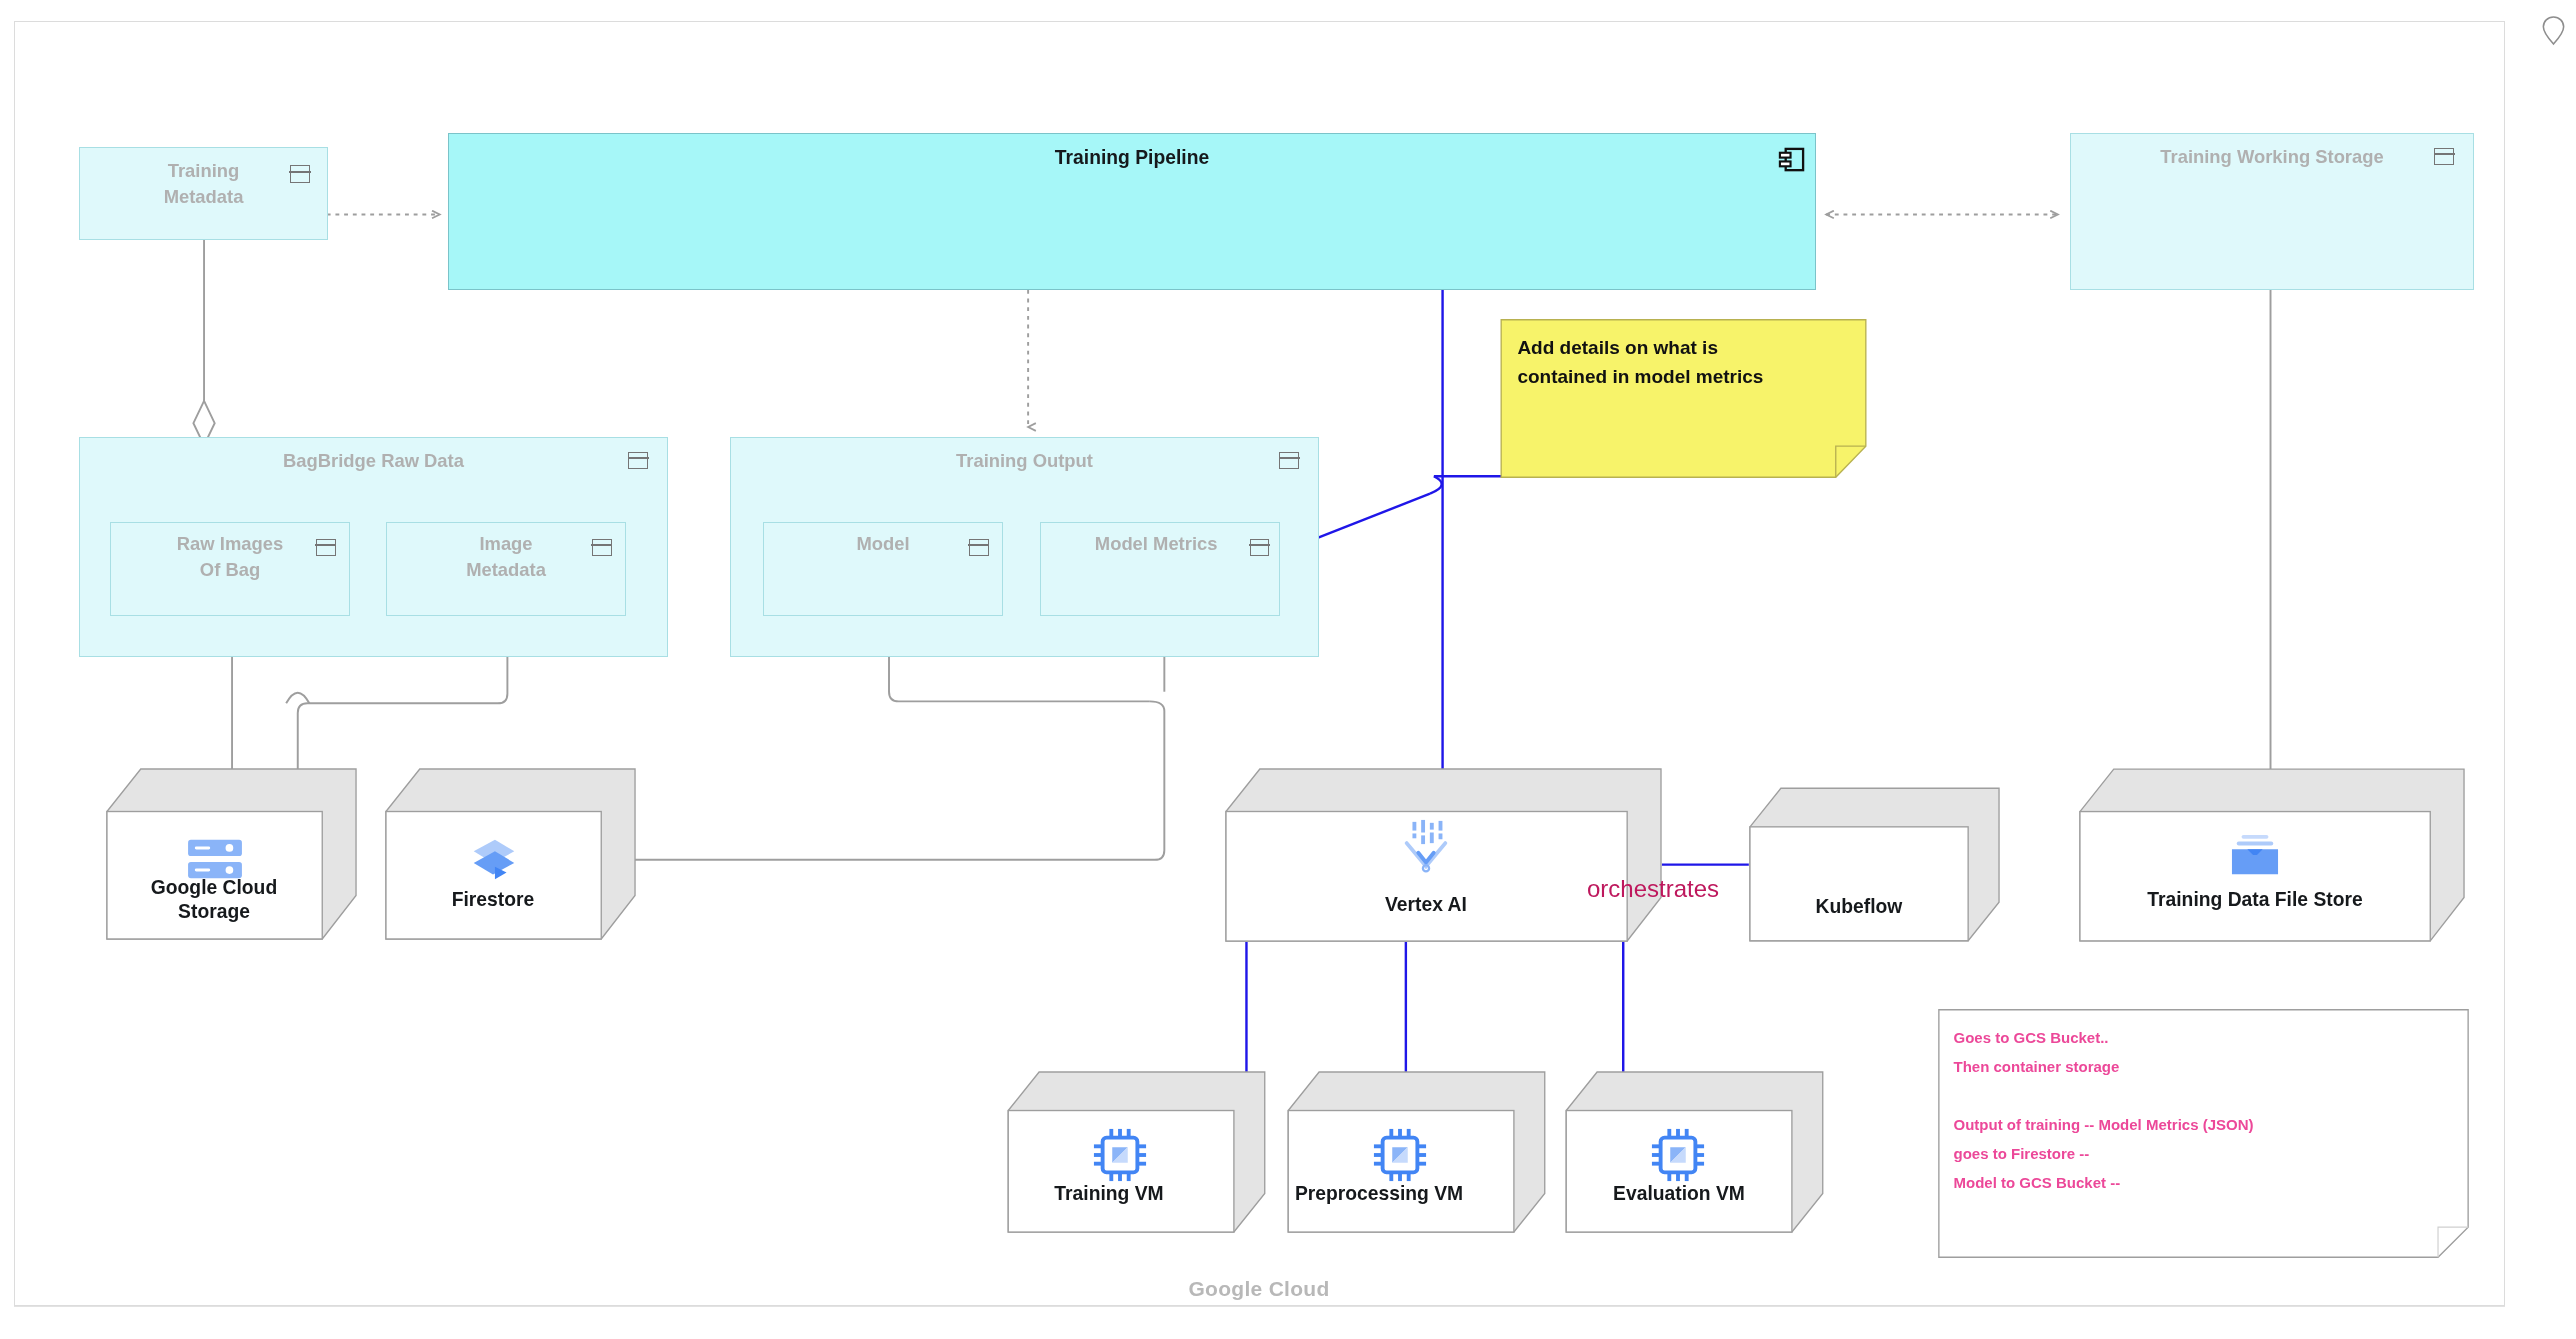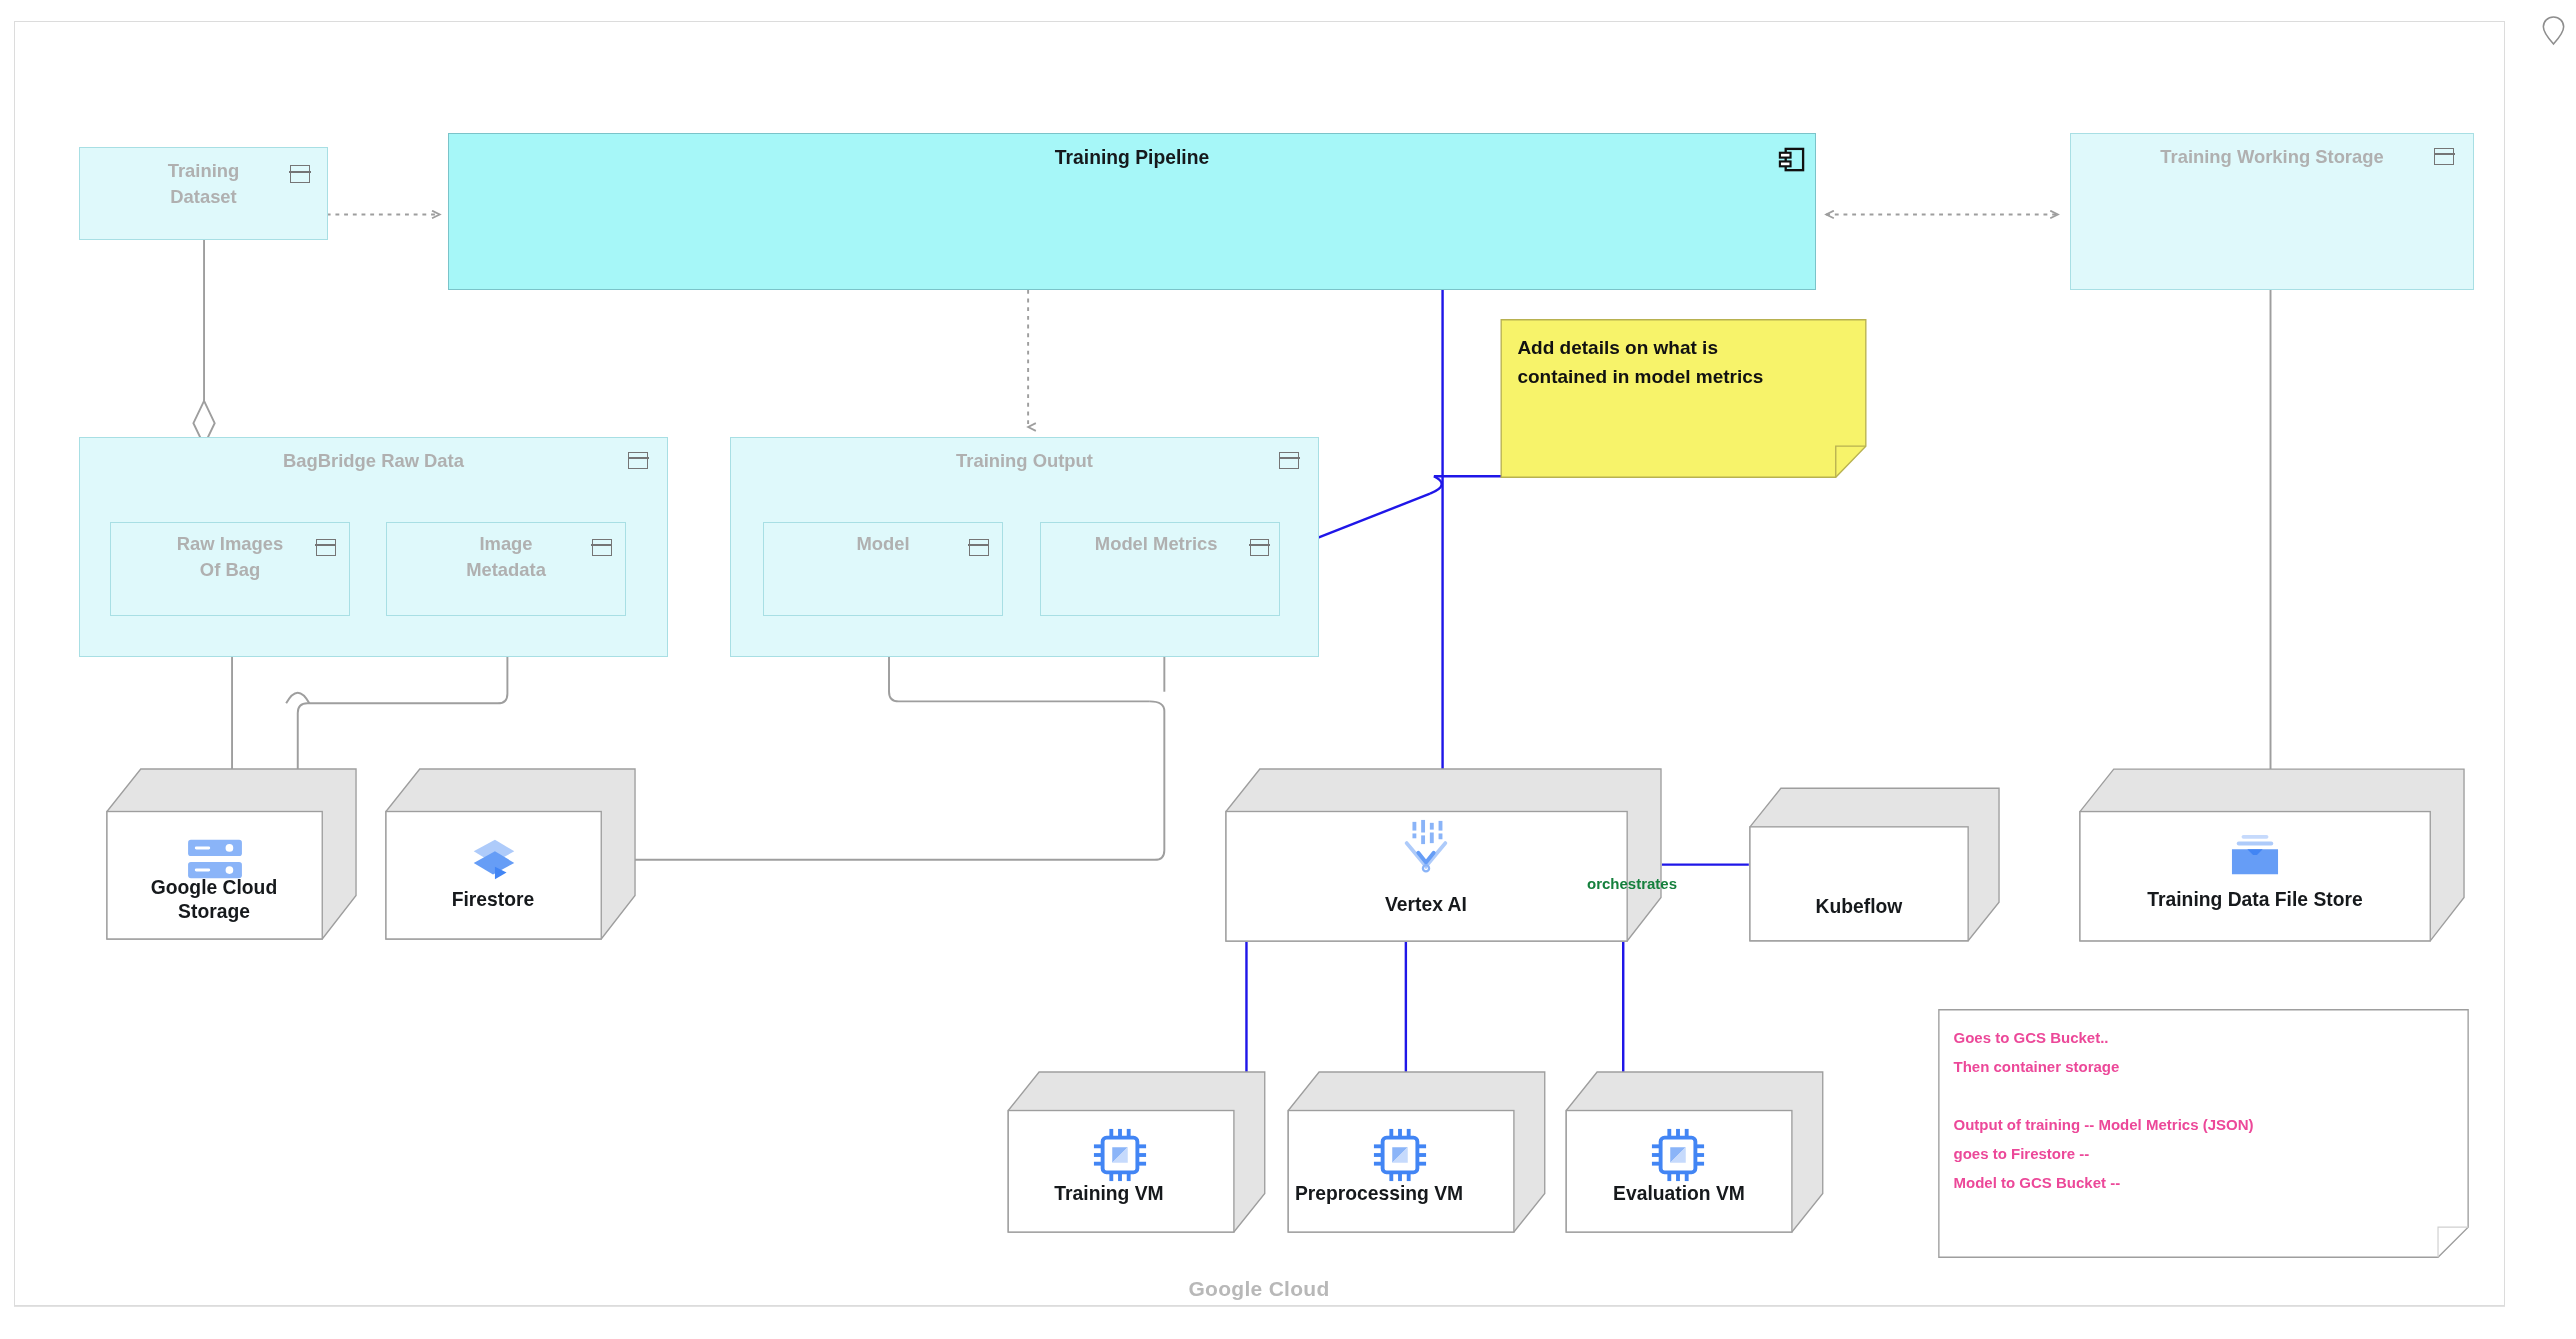--- a/index.html
+++ b/index.html
@@ -58,21 +58,21 @@
   }
   
   .note-plain{position:absolute;}
   .note-plain .ntext{
     position:absolute;left:15.5px;top:13.5px;right:13.5px;
     font-size:15px;font-weight:700;color:#ec4899;line-height:29px;white-space:pre-line;
   }
 
   
   .edge-label{
-    position:absolute;font-size:15px;font-weight:700;color:#15803d;white-space:nowrap;
+    position:absolute;font-size:24px;font-weight:400;color:#be185d;white-space:nowrap;
   }
 
   
   svg.wires{position:absolute;left:0;top:0;width:2576px;height:1339px;overflow:visible;}
   .gline{fill:none;stroke:#9e9e9e;stroke-width:2;}
   .dline{fill:none;stroke:#9e9e9e;stroke-width:2;stroke-dasharray:4 5;}
   .bline{fill:none;stroke:#1f16e8;stroke-width:2.5;}
 
   
   .pin{position:absolute;right:7.7px;top:13.5px;width:29px;height:33px;}
@@ -150,21 +150,21 @@
     <path class="bline" d="M1720,895 L1810,895"></path>
 
     
     <path class="bline" d="M1290,975 L1290,1112"></path>
     <path class="bline" d="M1455,975 L1455,1112"></path>
     <path class="bline" d="M1680,975 L1680,1112"></path>
   </svg>
 
   <div class="ubox" style="left:79px;top:147px;width:249px;height:93px;">
     <div class="utitle">Training
-Dataset</div>
+Metadata</div>
     <div class="uicon" style="right:17.4px;top:17.4px;"></div>
   </div>
 
   <div class="ubox strong" style="left:448px;top:133px;width:1368px;height:157px;">
     <div class="utitle">Training Pipeline</div>
     <div class="compicon" style="right:13.5px;top:11.6px;">
       <svg width="29" height="29" viewBox="0 0 30 30">
         <rect x="9" y="3" width="18" height="22" fill="none" stroke="#111" stroke-width="2.4"></rect>
         <rect x="3" y="7" width="11" height="5" fill="#fff" stroke="#111" stroke-width="2.2"></rect>
         <rect x="3" y="16" width="11" height="5" fill="#fff" stroke="#111" stroke-width="2.2"></rect>

